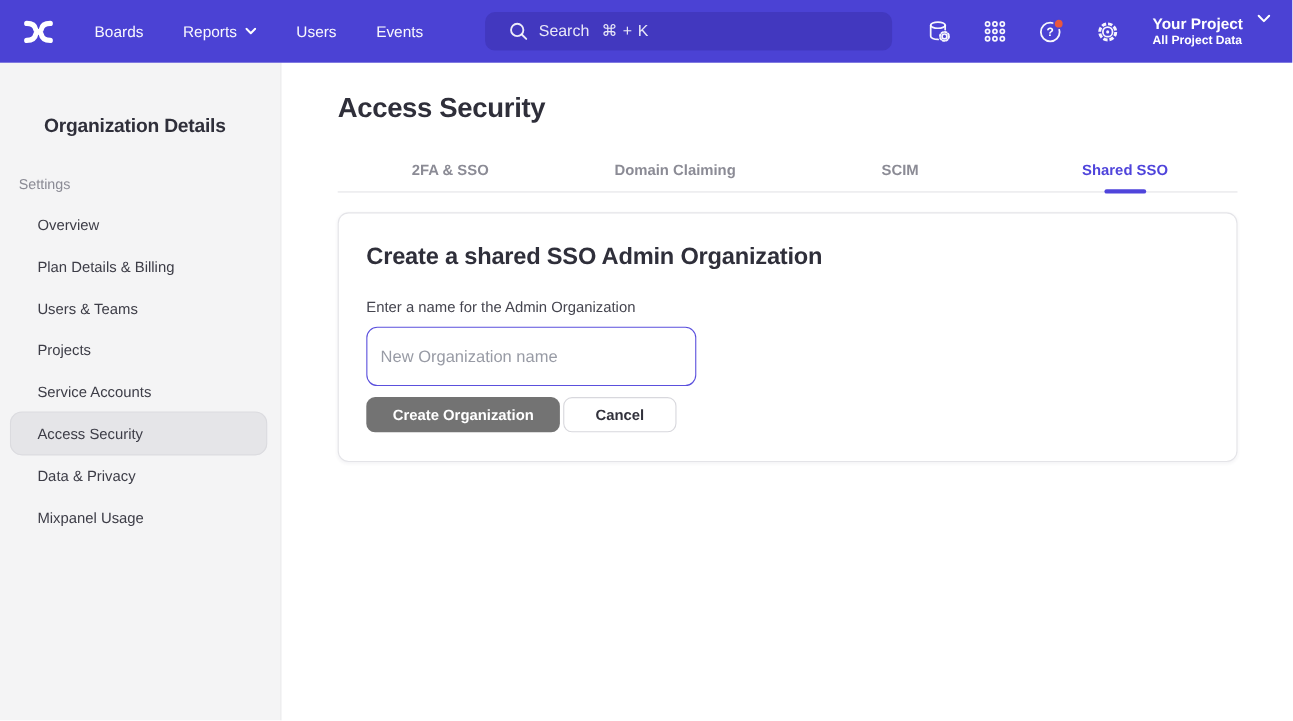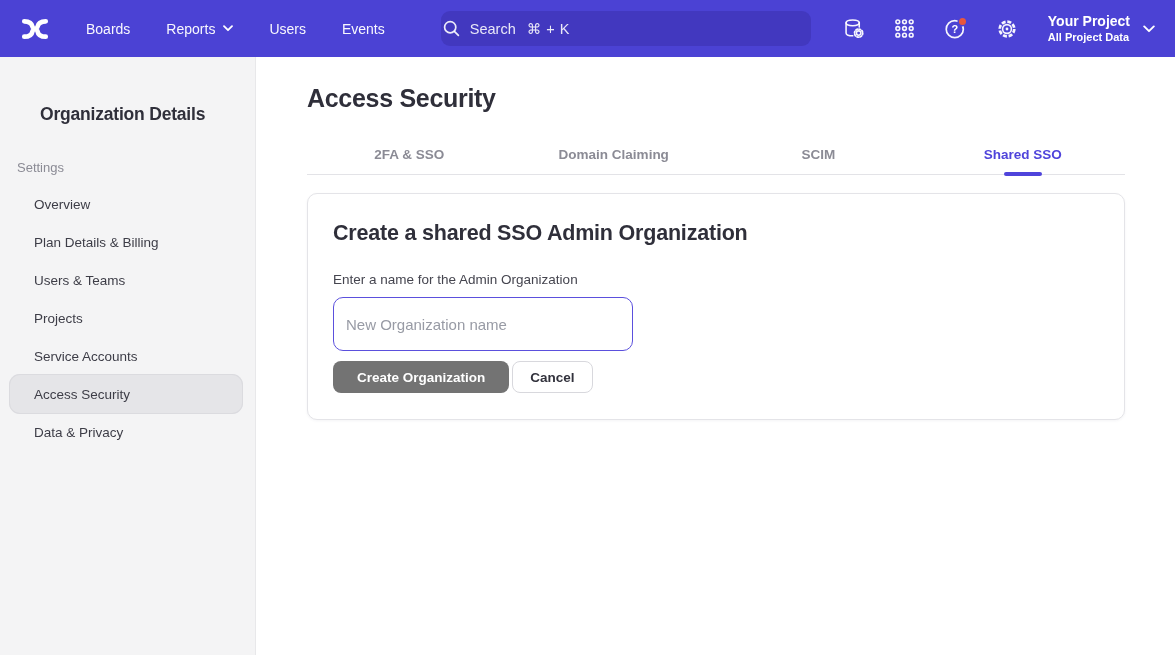--- a/index.html
+++ b/index.html
@@ -19,32 +19,32 @@
   }
   .logo { width: 30px; height: 30px; margin-right: 36px; cursor: pointer; flex-shrink: 0; }
   .nav-links { display: flex; align-items: center; gap: 36px; }
   .nav-link {
     color: rgba(255,255,255,0.96); font-size: 14px; font-weight: 500;
     display: flex; align-items: center; gap: 8px; cursor: pointer; white-space: nowrap;
   }
   .searchbar {
     margin-left: 56px; width: 370px; height: 35px;
     background: #4238bf; border-radius: 9px;
-    display: flex; align-items: center; padding: 0 1px;
+    display: flex; align-items: center; padding: 0 21px;
     color: rgba(255,255,255,0.88); font-size: 14.5px; cursor: text;
   }
   .searchbar .search-label { margin-left: 9px; }
   .searchbar .search-shortcut { margin-left: 11px; letter-spacing: 0.5px; }
   .nav-right { margin-left: auto; display: flex; align-items: center; gap: 25px; }
   .icon-btn {
     width: 26px; height: 26px; display: flex; align-items: center; justify-content: center;
     cursor: pointer; flex-shrink: 0;
   }
   .project {
-    display: flex; align-items: center; gap: 13px; margin-left: 3px;
+    display: flex; gap: 13px; margin-left: 3px;
     color: #ffffff; cursor: pointer;
   }
   .project-text { display: flex; flex-direction: column; gap: 2px; }
   .project-name { font-size: 14px; font-weight: 700; line-height: 16px; }
   .project-sub { font-size: 11px; font-weight: 700; line-height: 13px; }
 
   
   .shell { display: flex; height: 598px; }
 
   
@@ -109,21 +109,21 @@
     padding: 0 12px; font-size: 15px; color: #3d3d47;
     outline: none; background: #fff; font-family: inherit;
   }
   .org-input::placeholder { color: #989ba5; }
   .btn-row { margin-top: 10px; display: flex; align-items: center; gap: 3px; }
   .btn {
     height: 32px; border-radius: 8px; font-size: 13.5px; font-weight: 600;
     font-family: inherit; cursor: pointer; display: inline-flex; align-items: center;
   }
   .btn-primary { padding: 0 24px; background: #737373; color: #ffffff; border: none; }
-  .btn-secondary { padding: 0 17px; background: #ffffff; color: #32323c; border: 1px solid #d8d8dd; }
+  .btn-secondary { padding: 0 28px; background: #ffffff; color: #32323c; border: 1px solid #d8d8dd; }
 
   svg { display: block; }
 </style>
 </head>
 <body>
 
 <header class="navbar">
   <div class="logo">
     <svg viewBox="0 0 28 28" width="30" height="30" fill="none" stroke="#ffffff" stroke-width="4.4" stroke-linecap="round">
       <path d="M4 6.8 Q10.8 6.8 11.7 12.1"></path>
@@ -236,20 +236,23 @@
           <span>Projects</span>
         </div>
       <div class="side-item">
           <span>Service Accounts</span>
         </div>
       <div class="side-item active">
           <span>Access Security</span>
         </div>
       <div class="side-item">
           <span>Data &amp; Privacy</span>
+        </div>
+      <div class="side-item">
+          <span>Mixpanel Usage</span>
         </div>
     </nav>
   </aside>
 
   <main class="main">
     <h1 class="page-title">Access Security</h1>
 
     <div class="tabs">
       <div class="tab"><span>2FA &amp; SSO</span></div>
       <div class="tab"><span>Domain Claiming</span></div>

